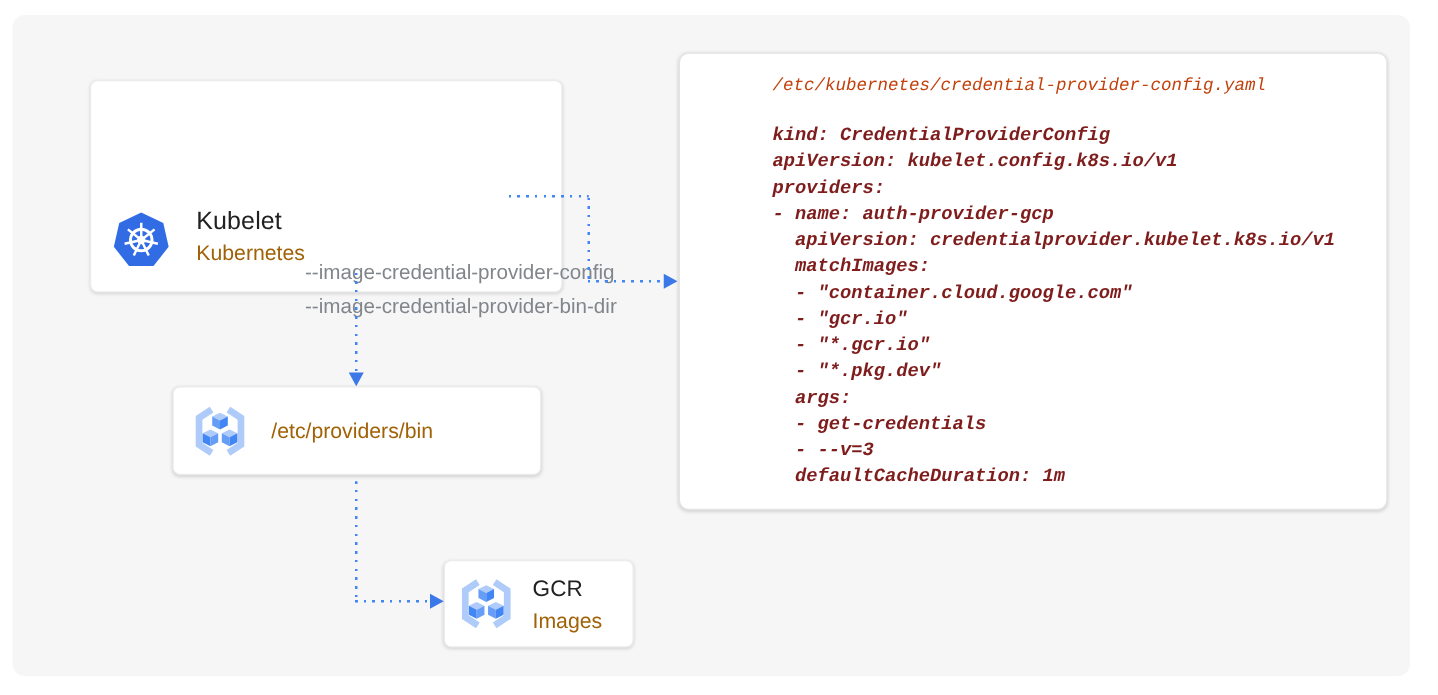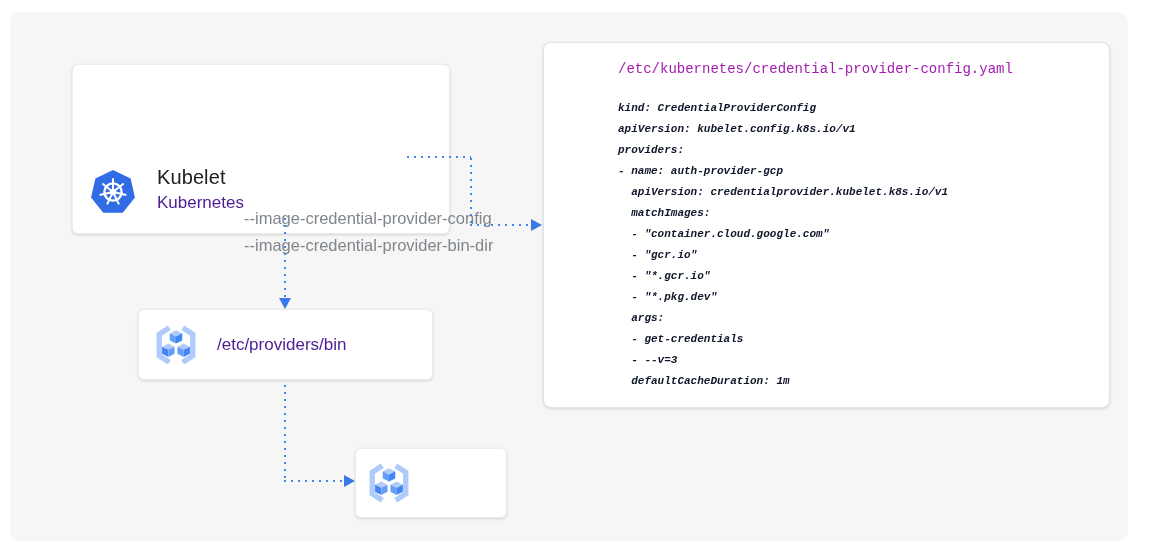--- a/index.html
+++ b/index.html
@@ -24,45 +24,46 @@
     border-radius: 6px;
     box-shadow: 0 1px 3px rgba(0,0,0,0.14);
   }
   .node-card { display: flex; align-items: flex-end; }
   .card-kubelet { left: 72px; top: 64px; width: 378px; height: 170px; padding: 18px 16px; }
   .card-auth    { left: 138px; top: 309px; width: 295px; height: 71px; padding: 12px 14px; align-items: center; }
   .card-gcr     { left: 355px; top: 448px; width: 152px; height: 70px; padding: 12px 10px; align-items: center; }
   .node-icon { flex: 0 0 auto; }
   .node-text { margin-left: 20px; }
   .node-title { font-size: 20px; color: #212121; line-height: 27px; letter-spacing: 0.1px; }
-  .node-sub   { font-size: 17px; color: #4c1d95; line-height: 24px; }
+  .node-sub   { font-size: 17px; color: #a16207; line-height: 24px; }
   .flags { margin-left: 87px; margin-top: 12px; position: absolute; top: 128px; left: 16px; }
   .flag { font-size: 16.5px; color: #80868b; line-height: 27px; white-space: nowrap; }
 
   .card-config {
     left: 543px; top: 42px; width: 567px; height: 366px;
     padding: 16px 20px 0 74px;
     border-radius: 8px;
     border-color: #e4e4e4;
   }
   .yaml-filename {
     font-family: "Liberation Mono", "DejaVu Sans Mono", monospace;
+    font-style: italic;
     font-size: 14px;
     line-height: 20px;
-    color: #a21caf;
+    color: #c2410c;
     white-space: pre;
   }
   .yaml-code {
     margin-top: 19px;
     font-family: "Liberation Mono", "DejaVu Sans Mono", monospace;
     font-style: italic;
     font-weight: bold;
-    font-size: 11px;
+    font-size: 15px;
     line-height: 21px;
-    color: #0f172a;
+    color: #7f1d1d;
     white-space: pre;
   }
 
   
   .dots-h {
     position: absolute; height: 2px;
     background: repeating-linear-gradient(to right, #4285f4 0 2px, transparent 2px 7px);
   }
   .dots-v {
     position: absolute; width: 2px;
@@ -163,20 +164,24 @@
       <div class="node-sub">/etc/providers/bin</div>
     </div>
   </div>
 
   <div class="card node-card card-gcr" style="left:345px; top:436px;">
     <span class="node-icon">
       <svg width="46" height="46" viewBox="0 0 48 48">
           <use href="#gcr-sym"></use>
         </svg>
     </span>
+    <div class="node-text" style="margin-left:14px;">
+      <div class="node-title" style="font-size:18px;">GCR</div>
+      <div class="node-sub">Images</div>
+    </div>
   </div>
 
   <div>
     <div class="dots-h" style="left:397px; top:144px; width:64px;"></div>
     <div class="dots-v" style="left:460px; top:146px; height:68px;"></div>
     <div class="dots-h" style="left:460px; top:212px; width:60px;"></div>
     <div class="head-right" style="left:521px; top:207px;"></div>
   </div>
 
   <div>

